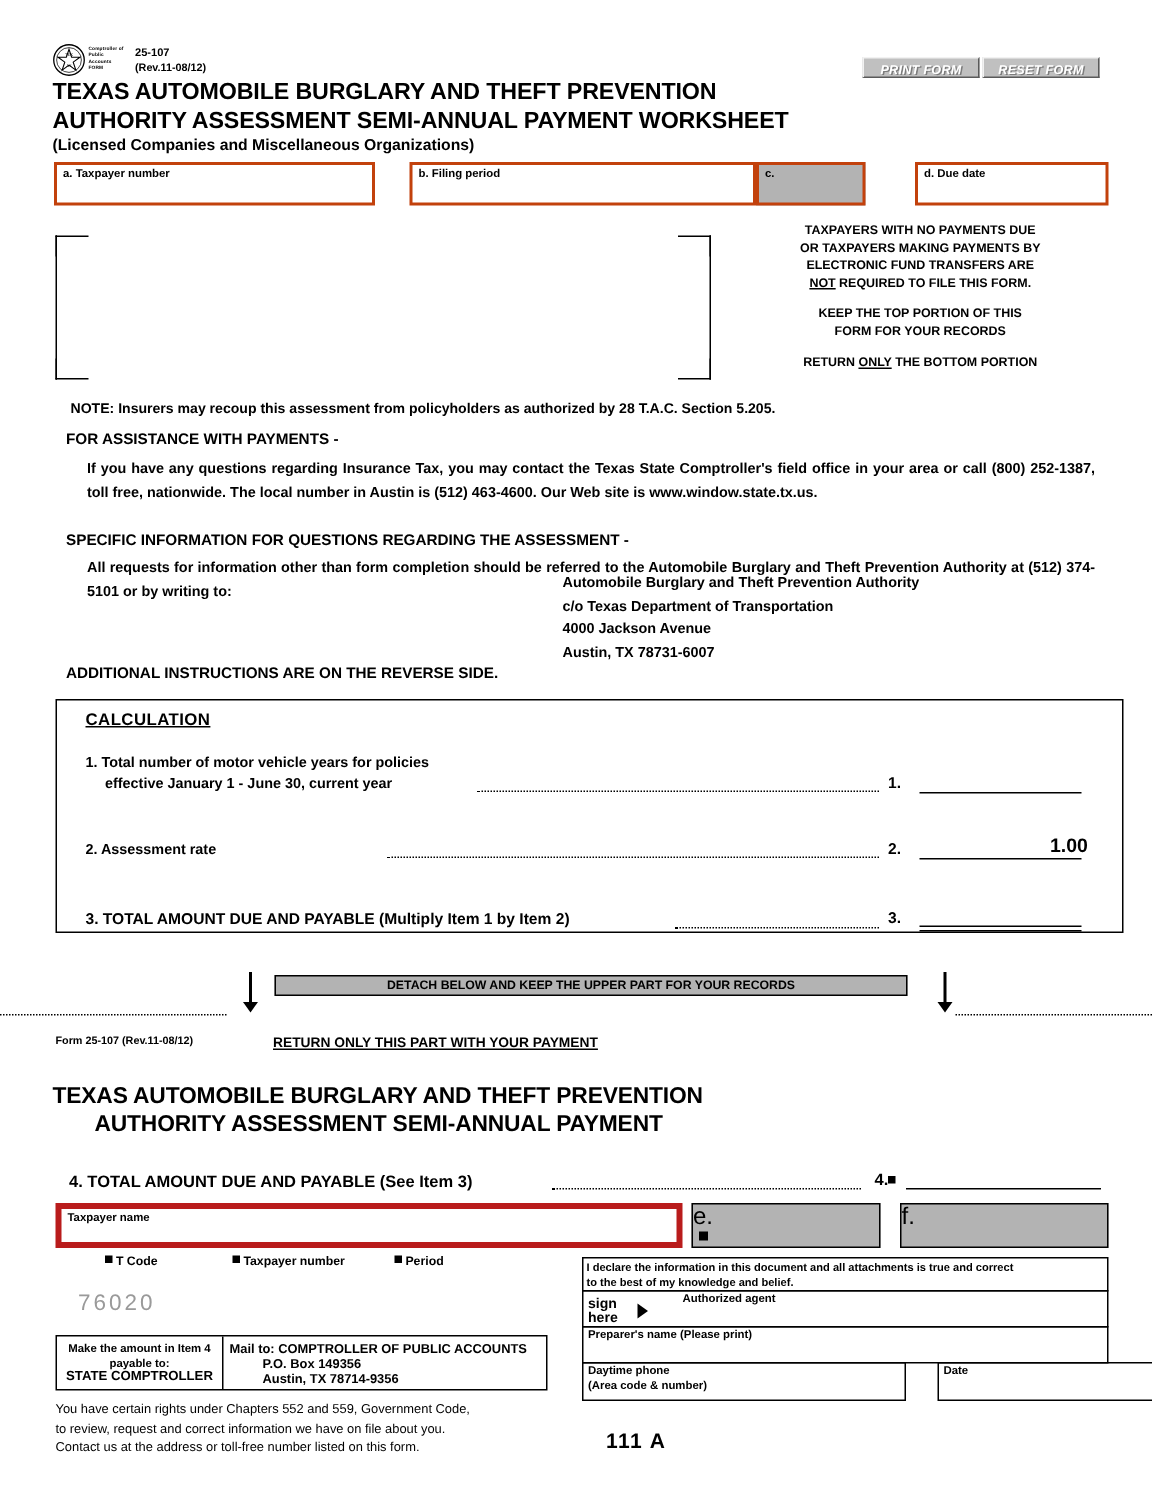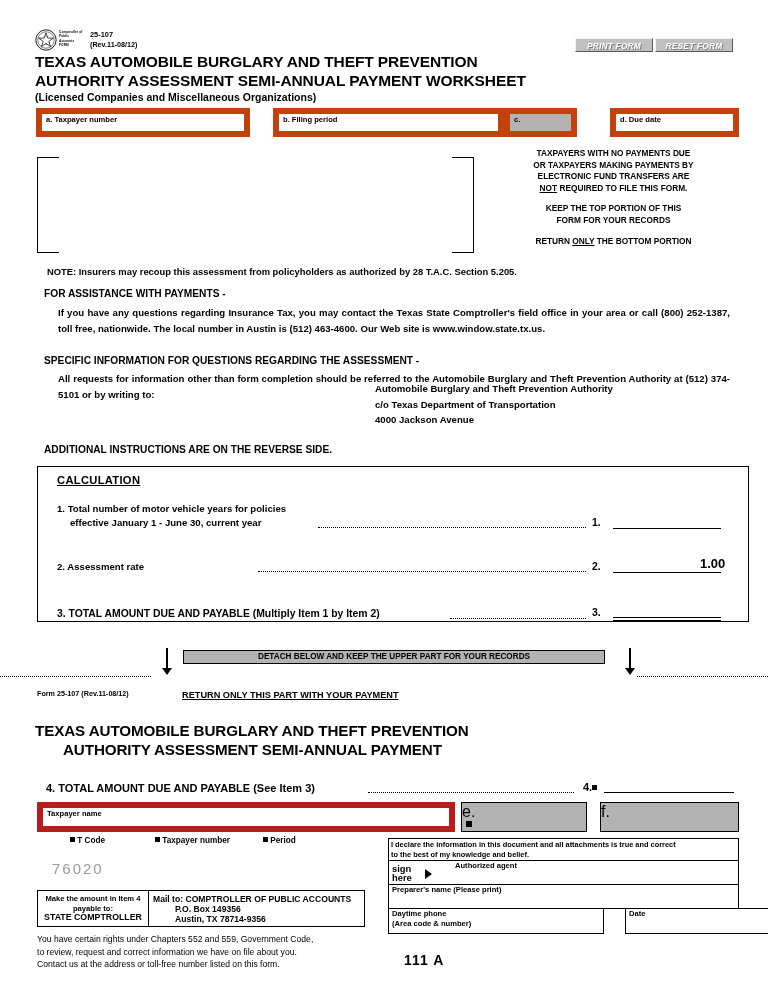--- a/index.html
+++ b/index.html
@@ -94,21 +94,21 @@
     position: absolute;
     left: 35px; top: 91px;
     font-size: 10.5px;
     font-weight: bold;
     white-space: nowrap;
   }
 
   
   .fbox {
     position: absolute;
-    border: 6px solid #c2410c;
+    border: 2px solid #c2410c;
     box-sizing: border-box;
   }
   .fbox > .flabel {
     position: absolute;
     left: 4px; top: 1px;
     font-size: 7.6px;
     font-weight: bold;
     white-space: nowrap;
   }
   .gray { background: #b3b3b3; }
@@ -373,21 +373,21 @@
     left: 604px; top: 792px;
     width: 130px;
     border-bottom: 1.3px solid #000;
     height: 0;
   }
 
   #name-box {
     position: absolute;
     left: 37px; top: 802px;
     width: 418px; height: 30px;
-    border: 6px solid #b91c1c;
+    border: 4px solid #b91c1c;
     box-sizing: border-box;
   }
   #name-box .flabel { font-size: 7.6px; }
 
   #box-e {
     position: absolute;
     left: 461px; top: 802px;
     width: 126px; height: 30px;
     border: 1px solid #000;
     box-sizing: border-box;
@@ -593,20 +593,21 @@
 
   <div class="note">NOTE: Insurers may recoup this assessment from policyholders as authorized by 28 T.A.C. Section 5.205.</div>
   <div class="head-a">FOR ASSISTANCE WITH PAYMENTS -</div>
   <div class="para-a">If you have any questions regarding Insurance Tax, you may contact the Texas State Comptroller's field office in your area or call (800) 252-1387, toll free, nationwide. The local number in Austin is (512) 463-4600. Our Web site is www.window.state.tx.us.</div>
   <div class="head-b">SPECIFIC INFORMATION FOR QUESTIONS REGARDING THE ASSESSMENT -</div>
   <div class="para-b">All requests for information other than form completion should be referred to the Automobile Burglary and Theft Prevention Authority at (512) 374-5101 or by writing to:</div>
   <div class="addr-lines">
     <div>Automobile Burglary and Theft Prevention Authority</div>
     <div>c/o Texas Department of Transportation</div>
     <div>4000 Jackson Avenue</div>
+    <div>Austin, TX  78731-6007</div>
   </div>
   <div class="head-c">ADDITIONAL INSTRUCTIONS ARE ON THE REVERSE SIDE.</div>
 
   <div id="calc-box"></div>
   <div class="calc-title">CALCULATION</div>
 
   <div class="ci-text" id="ci1a">1. Total number of motor vehicle years for policies</div>
   <div class="ci-text" id="ci1b">effective January 1 - June 30, current year</div>
   <span class="dotfill" id="dot1"></span>
   <div class="ci-num" id="n1">1.</div>

